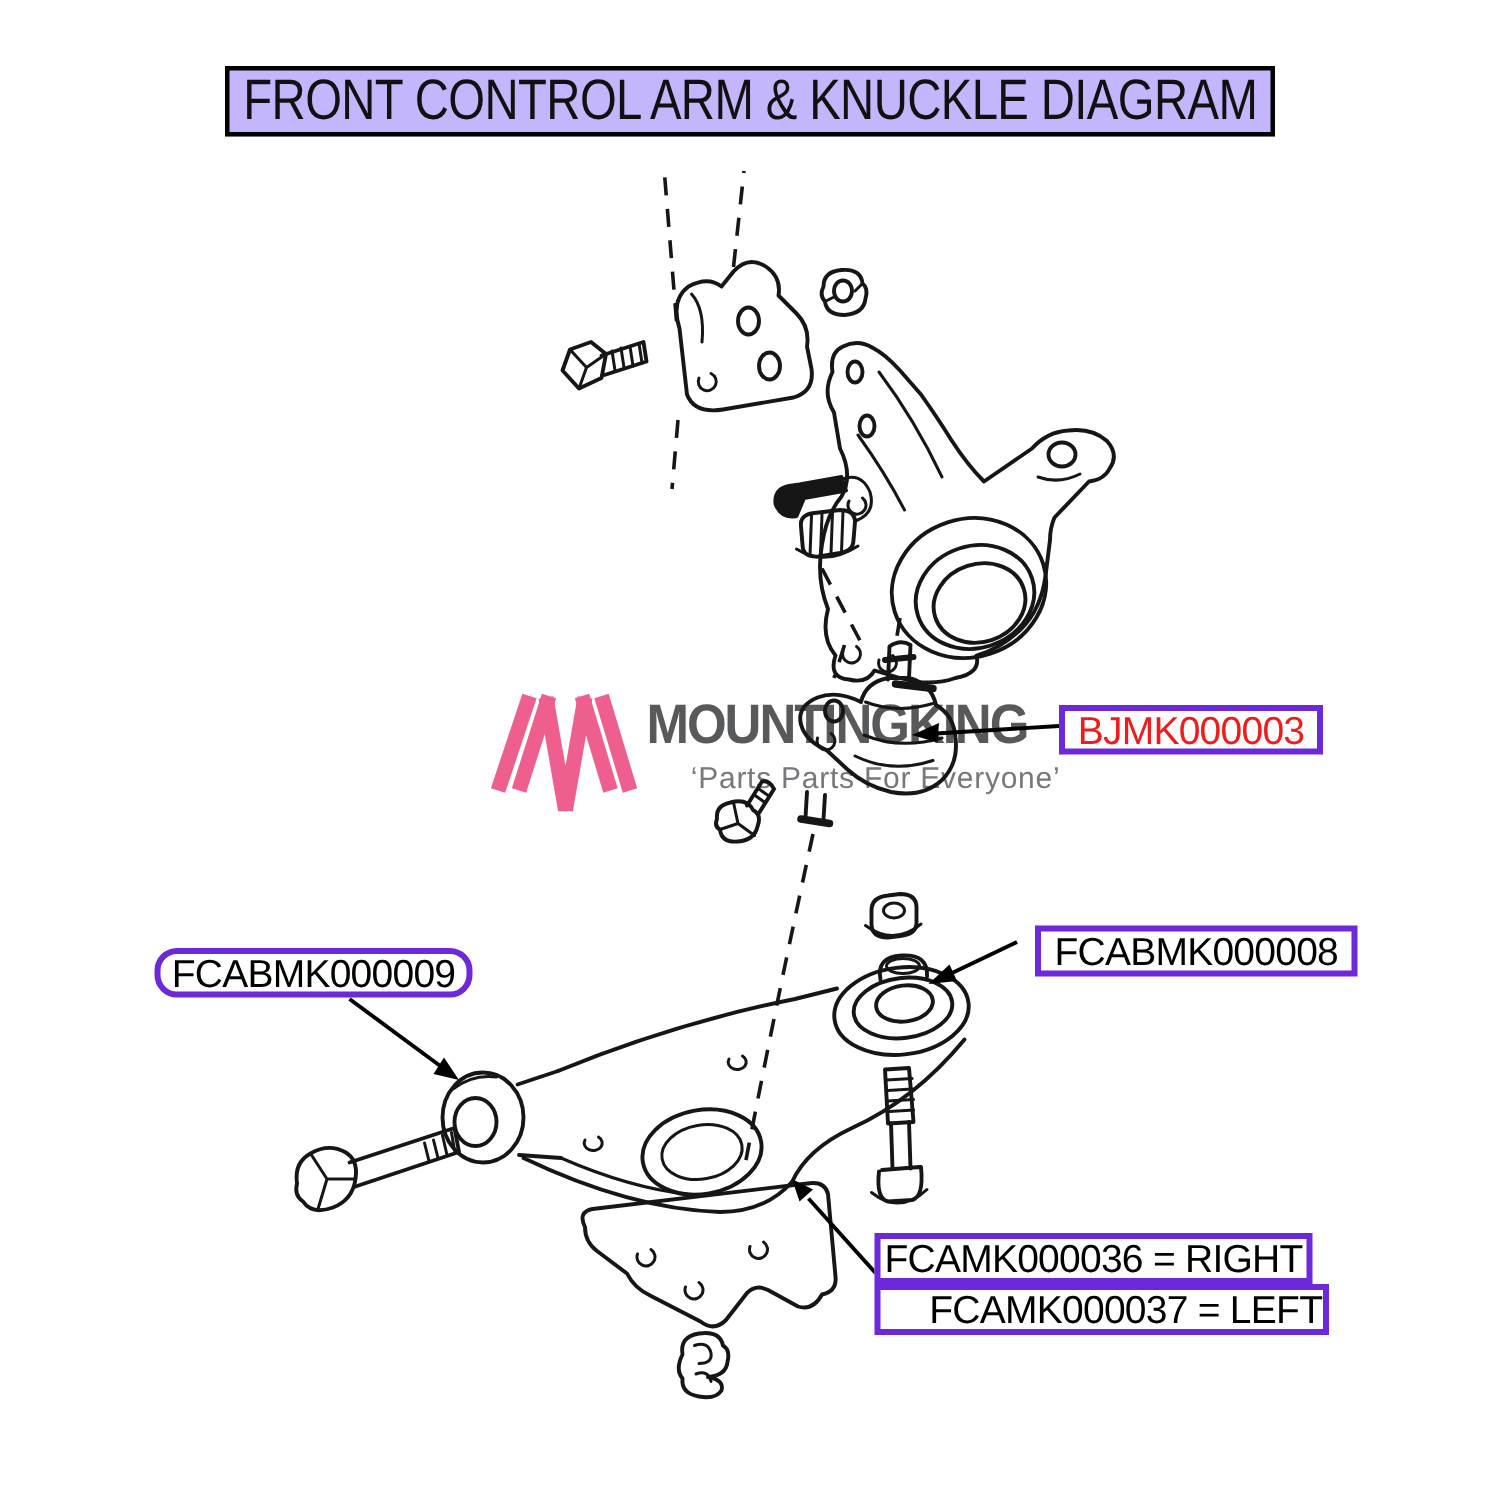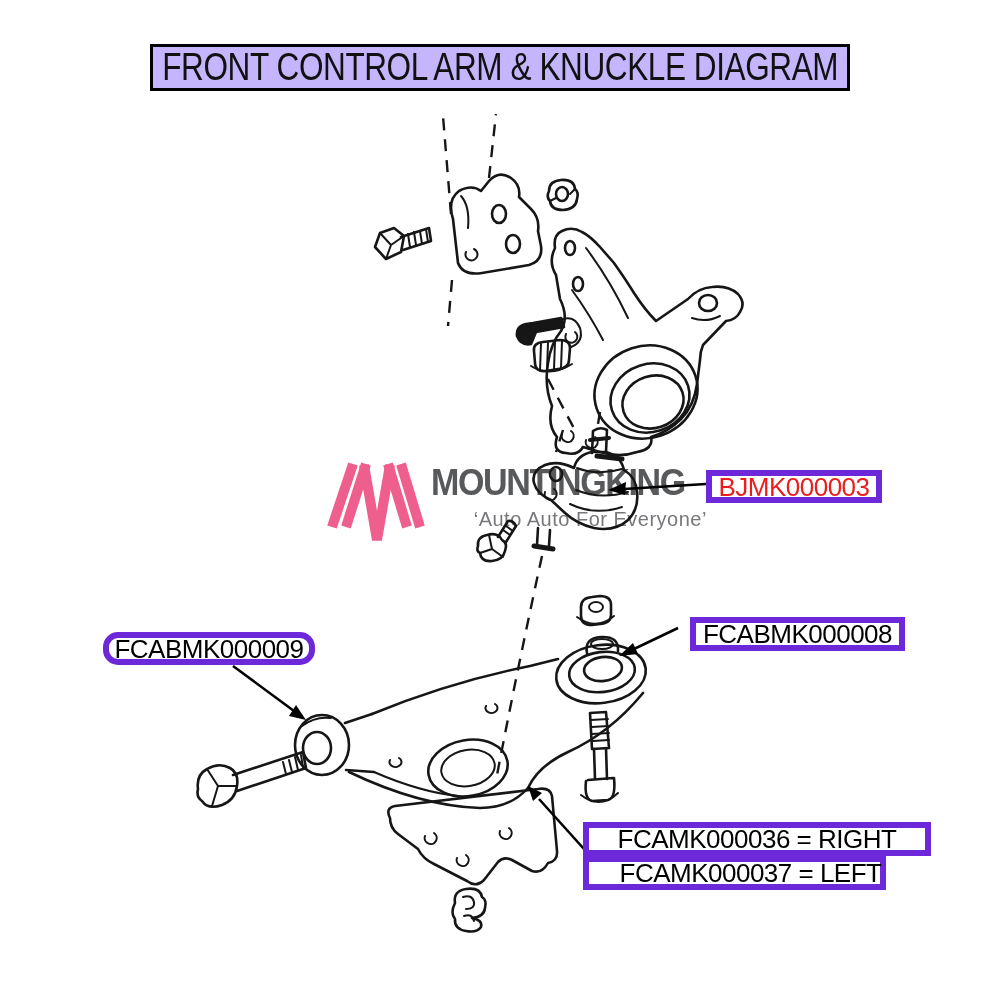--- a/index.html
+++ b/index.html
@@ -27,60 +27,60 @@
   #art { position:absolute; left:0; top:0; z-index:2; }
   .ln { fill:none; stroke:#161616; stroke-width:2.6; stroke-linecap:round; stroke-linejoin:round; }
   .ln-thin { fill:none; stroke:#161616; stroke-width:2; stroke-linecap:round; stroke-linejoin:round; }
   .dash { fill:none; stroke:#161616; stroke-width:2.4; stroke-dasharray:12 9; stroke-linecap:butt; }
   .leader { stroke:#000; stroke-width:2.6; }
   .ahead { fill:#000; stroke:none; }
 
   
   .label-box {
     position:absolute; z-index:3; box-sizing:border-box;
-    border:6px solid #6d28d9; background:#ffffff;
+    border:4px solid #6d28d9; background:#ffffff;
     display:flex; align-items:center; justify-content:center;
     font-size:26px; letter-spacing:-0.5px; color:#000; white-space:nowrap;
     line-height:1;
   }
   .title-box {
     position:absolute; z-index:3; box-sizing:border-box;
     left:150px; top:44px; width:700px; height:47px;
     border:3px solid #000; background:#c4b5fd;
     display:flex; align-items:center; justify-content:center;
   }
   .title-text {
     font-size:38px; color:#111; letter-spacing:-0.5px; white-space:nowrap;
     transform:scaleX(0.83); transform-origin:center;
   }
   .label-red { color:#ee1c1c; }
   #lbl-bjmk   { left:706px; top:470px; width:176px; height:33px; }
   #lbl-fcab8  { left:678px; top:617px; width:215px; height:34px;margin-left:12px; }
   #lbl-fcab9  { left:103px; top:632px; width:212px; height:33px;border-radius:15px; }
-  #lbl-fcam36 { left:583px; top:822px; width:348px; height:34px; }
+  #lbl-fcam36 { left:583px; top:822px; width:292px; height:34px; }
   #lbl-fcam37 { left:583px; top:856px; width:303px; height:34px;padding-left:32px; }
 </style>
 </head>
 <body>
 
 <div class="stage">
 
   <div class="logo">
     <svg class="logo-mark" viewBox="0 0 102 96">
       <g fill="none" stroke="#ee5f8e" stroke-width="10" stroke-linecap="butt" stroke-linejoin="miter">
         <path d="M9,77 L30,14"></path>
         <path d="M23,77 L43,14"></path>
         <path d="M41,15 L54,90 L67,15"></path>
         <path d="M65,14 L84,77"></path>
         <path d="M78,14 L97,77"></path>
       </g>
     </svg>
     <div class="logo-textcol">
       <div class="logo-word">MOUNTINGKING</div>
-      <div class="logo-tagline">‘Auto Auto For Everyone’</div>
+      <div class="logo-tagline">‘Parts Parts For Everyone’</div>
     </div>
   </div>
 
   <svg id="art" width="1000" height="1000" viewBox="0 0 1000 1000">
 
     <g>
       <path class="dash" d="M451,214 L443,116"></path>
       <path class="dash" d="M489,178 L496,114"></path>
       <path class="dash" d="M452,280 L448,326"></path>
       <path class="dash" d="M548,379 Q562,406 576,432"></path>

